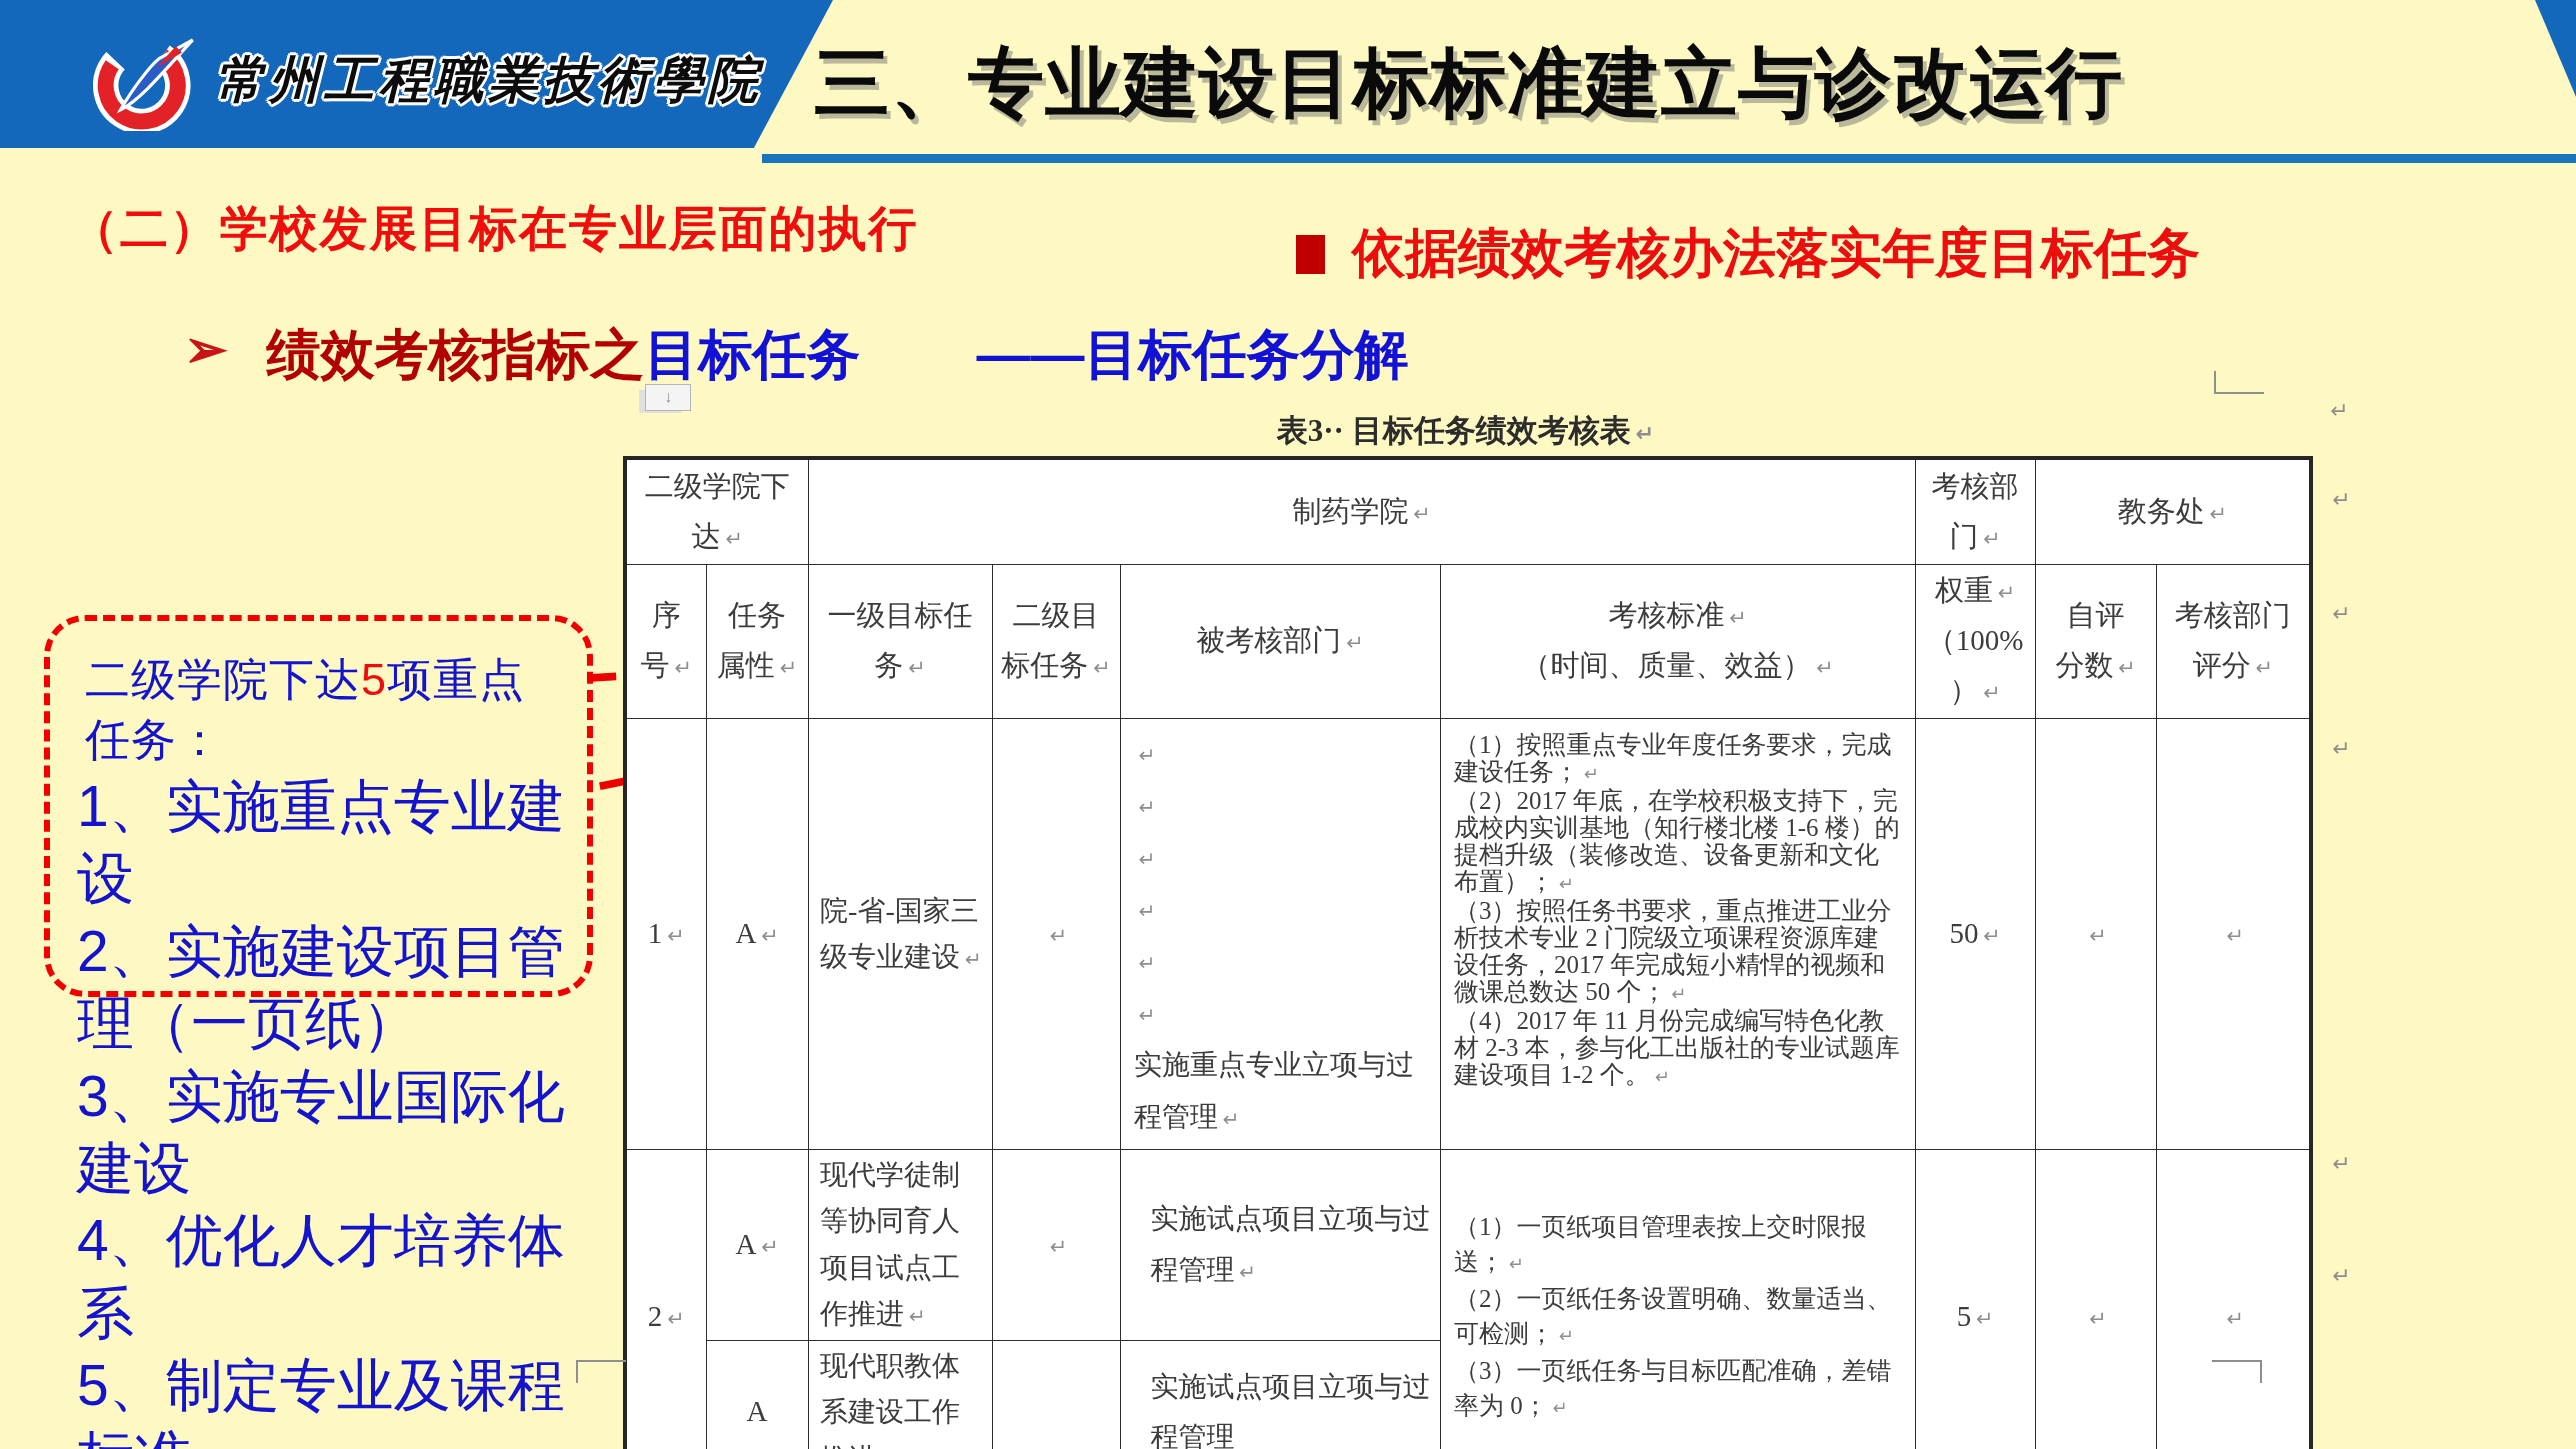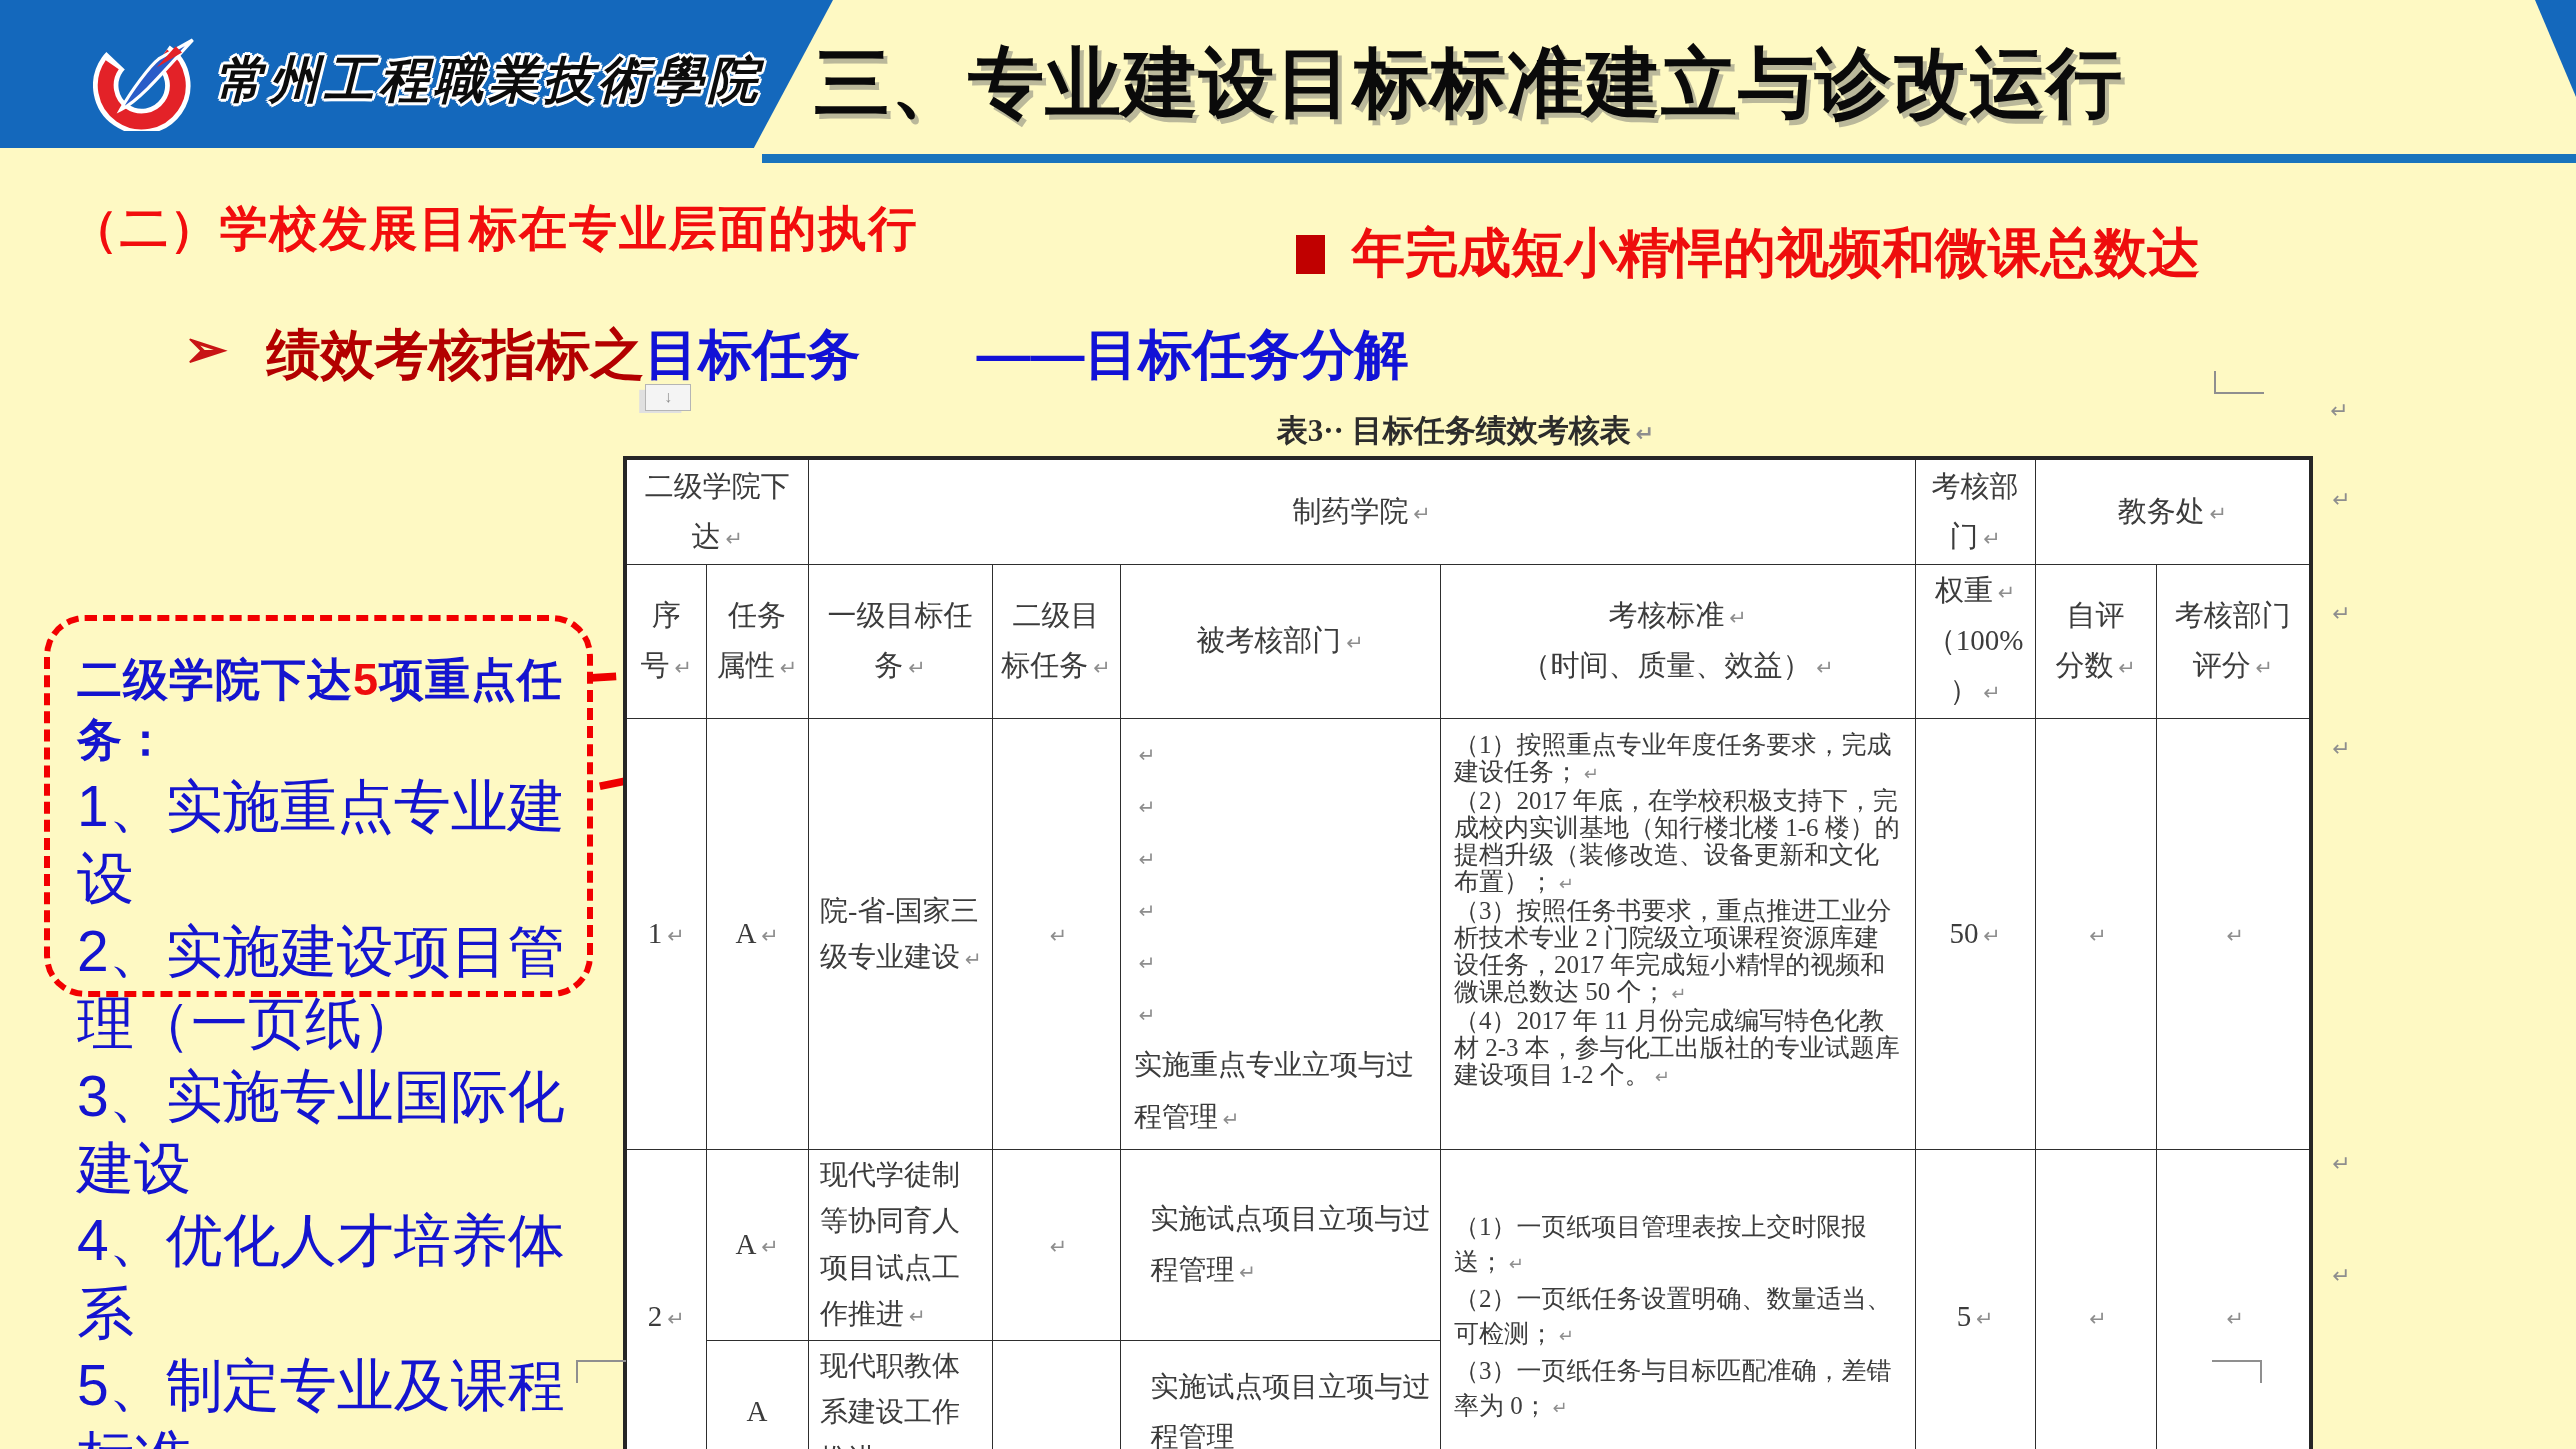--- a/index.html
+++ b/index.html
@@ -53,21 +53,21 @@
     font-size:16.4px; text-align:center; line-height:23px;
     box-shadow:-7.7px 3.9px 0 -1.9px #e0e0e0;
   }
 
   
   .callout{
     position:absolute; left:44px; top:615px; width:549px; height:382px;
     box-sizing:border-box; border:6.8px dashed #f20000; border-radius:41px;
     padding:29px 19.3px 15.5px 27px; color:#1414cf;
   }
-  .callout-title{ font-size:45px; font-weight:bold; letter-spacing:1px; }
+  .callout-title{ font-size:45px; font-weight:normal; letter-spacing:1px;margin-left:8px; }
   .callout-title .hl{ color:#ee0d0d; }
   .callout-item{ font-size:57px; font-weight:400; line-height:1.27; }
 
   
   .connectors{ position:absolute; left:0; top:0; pointer-events:none; }
 
   
   .doc-caption{
     position:absolute; left:623px; top:410px; width:1685px; text-align:center;
     font-family:"Liberation Serif", serif; font-size:31px; font-weight:600; color:#2c2c2c;
@@ -115,21 +115,21 @@
       </svg>
     </span>
     <span class="logo-text">常州工程職業技術學院</span>
   </div>
   <div class="main-title">三、专业建设目标标准建立与诊改运行</div>
   <div class="blue-rule"></div>
 
   <div class="section-heading">（二）学校发展目标在专业层面的执行</div>
   <div class="bullet-line">
     <span class="bullet-square"></span>
-    <span class="bullet-text">年完成短小精悍的视频和微课总数达</span>
+    <span class="bullet-text">依据绩效考核办法落实年度目标任务</span>
   </div>
   <div class="sub-line">
     <span class="sub-arrow">➢</span><span class="sub-prefix">绩效考核指标之</span><span class="sub-highlight">目标任务</span><span class="sub-dash">——目标任务分解</span>
   </div>
   <div class="word-artifact">↓</div>
 
   <div class="callout">
     <div class="callout-title"><span>二级学院下达</span><span class="hl">5</span><span>项重点任务：</span></div>
     <div class="callout-item">1、实施重点专业建设</div>
     <div class="callout-item">2、实施建设项目管理（一页纸）</div>

